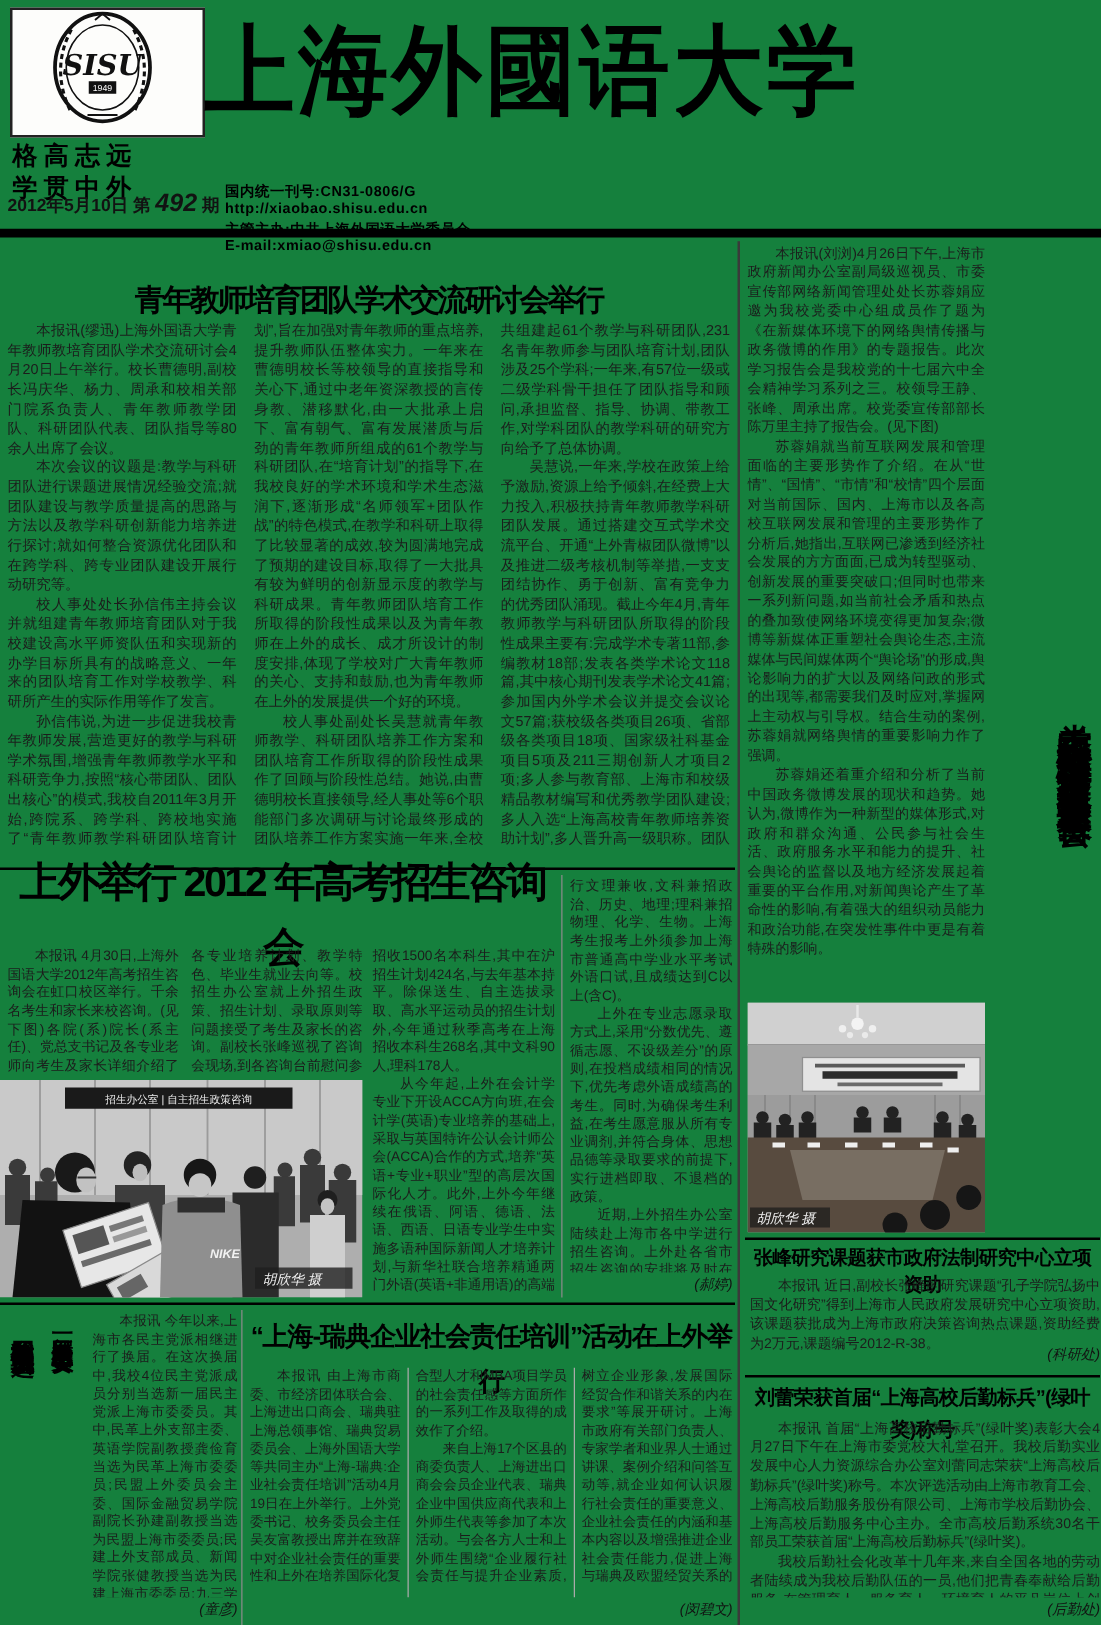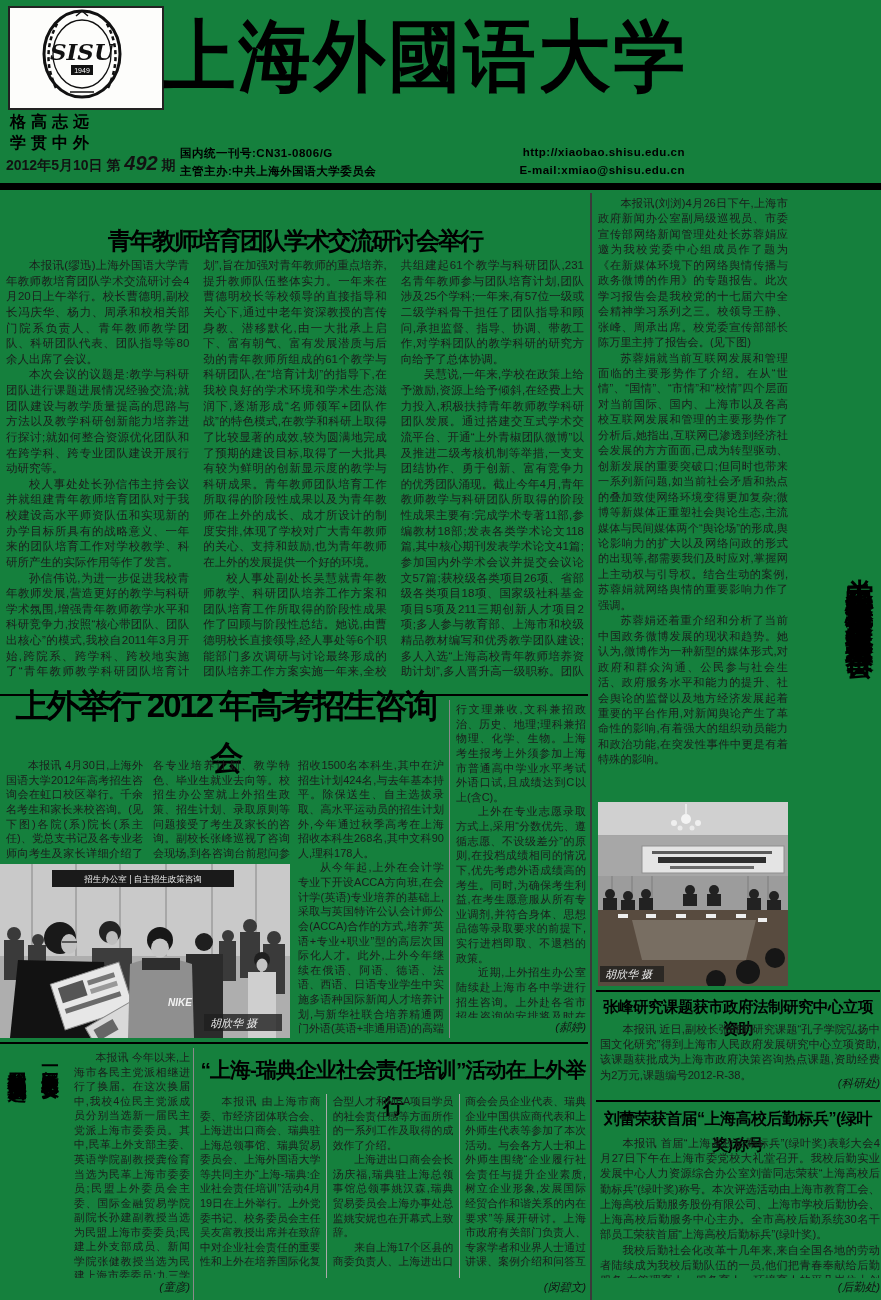--- a/index.html
+++ b/index.html
@@ -1,31 +1,31 @@
 <!DOCTYPE html>
 <html><head>
 <meta charset="utf-8">
 <style>
   html,body{margin:0;padding:0;background:#9a9a9a;}
   #page{position:relative;width:881px;height:1300px;margin:0 auto;background:#15803d;
         font-family:"Liberation Sans","DejaVu Sans",sans-serif;color:#121212;overflow:hidden;}
   .abs{position:absolute;}
   
   .logo-box{left:8px;top:6px;width:152px;height:100px;border:2px solid #222;background:#fdfdfb;}
-  .motto{left:10px;top:112px;font-size:16px;font-weight:bold;letter-spacing:5px;line-height:1.3;color:#000;}
+  .motto{left:10px;top:112px;font-size:20px;font-weight:bold;letter-spacing:5px;line-height:1.3;color:#000;}
   .dateline{left:6px;top:152px;font-size:14px;font-weight:bold;white-space:nowrap;}
   .issue-no{font-style:italic;font-size:20px;font-weight:900;}
   .masthead-cn{left:158px;top:0px;width:536px;height:114px;display:flex;align-items:center;justify-content:center;
                font-family:"DejaVu Serif","Liberation Serif",serif;font-weight:900;font-size:72px;
                letter-spacing:3px;color:#000;transform:scaleY(1.08);white-space:nowrap;}
   .masthead-en{left:168px;top:118px;width:518px;display:flex;justify-content:space-between;
                font-family:"Liberation Serif","DejaVu Serif",serif;font-weight:bold;font-size:17px;color:#000;}
   .masthead-en .w{margin:0;text-indent:0;}
   .pubinfo{left:180px;top:146px;width:505px;font-size:11.5px;font-weight:600;color:#000;}
-  .pubinfo .row{display:flex;justify-content:space-between;margin-bottom:3px;letter-spacing:.5px;}
+  .pubinfo .row{display:flex;margin-bottom:3px;letter-spacing:.5px;flex-direction:column;}
   .hl-box{left:692px;top:4px;width:186px;height:174px;border:3px solid #000;background:#fcfcfa;padding:2px;box-sizing:border-box;}
   .hl-inner{border:1px solid #000;height:100%;box-sizing:border-box;padding:6px 7px;}
   .hl-title{text-align:center;font-size:19px;font-weight:900;letter-spacing:9px;margin:2px 0 10px 0;}
   .hl-item{font-size:12.5px;font-weight:bold;line-height:1.45;margin-bottom:7px;position:relative;}
   .hl-item .bullet{margin-right:4px;font-size:10px;}
   .hl-item .pg{position:absolute;right:0;bottom:0;font-weight:normal;font-style:italic;font-size:11px;}
   .black-band{left:0;top:183px;width:881px;height:7px;background:#000;}
   
   .vline{background:#3a3a3a;width:1.5px;}
   .hline{background:#000;height:2px;}
@@ -267,21 +267,20 @@
   <div class="abs vert vhead-dang1">我校四位民主党派成员当选</div>
   <div class="abs vert vhead-dang2">新一届民主党派市委委员</div>
   <div class="abs bodytxt" style="left:74px;top:1050px;width:116px;height:228px;font-size:10.8px;line-height:1.35;">
       <p class="para">本报讯 今年以来,上海市各民主党派相继进行了换届。在这次换届中,我校4位民主党派成员分别当选新一届民主党派上海市委委员。其中,民革上外支部主委、英语学院副教授龚俭育当选为民革上海市委委员;民盟上外委员会主委、国际金融贸易学院副院长孙建副教授当选为民盟上海市委委员;民建上外支部成员、新闻学院张健教授当选为民建上海市委委员;九三学社上外委员会主委、英语学院邹申教授当选为九三学社上海市委委员。</p>
     </div>
   <div class="abs sign" style="left:74px;top:1280px;width:116px;">(童彦)</div>
 
   <div class="abs h-main" style="left:200px;top:1052px;width:386px;height:36px;font-size:21px;letter-spacing:-1px;line-height:36px;">“上海-瑞典企业社会责任培训”活动在上外举行</div>
   <div class="abs bodytxt" style="left:200px;top:1094px;width:386px;height:184px;columns:3;column-gap:12px;column-rule:1px solid #aaa;font-size:10.8px;line-height:1.35;">
       <p class="para">本报讯 由上海市商委、市经济团体联合会、上海进出口商会、瑞典驻上海总领事馆、瑞典贸易委员会、上海外国语大学等共同主办“上海-瑞典:企业社会责任培训”活动4月19日在上外举行。上外党委书记、校务委员会主任吴友富教授出席并在致辞中对企业社会责任的重要性和上外在培养国际化复合型人才和MBA项目学员的社会责任感等方面所作的一系列工作及取得的成效作了介绍。</p>
-      <p class="para">上海进出口商会会长汤庆福,瑞典驻上海总领事馆总领事姚汉森,瑞典贸易委员会上海办事处总监姚安妮也在开幕式上致辞。</p>
       <p class="para">来自上海17个区县的商委负责人、上海进出口商会会员企业代表、瑞典企业中国供应商代表和上外师生代表等参加了本次活动。与会各方人士和上外师生围绕“企业履行社会责任与提升企业素质,树立企业形象,发展国际经贸合作和谐关系的内在要求”等展开研讨。上海市政府有关部门负责人、专家学者和业界人士通过讲课、案例介绍和问答互动等,就企业如何认识履行社会责任的重要意义、企业社会责任的内涵和基本内容以及增强推进企业社会责任能力,促进上海与瑞典及欧盟经贸关系的可持续发展等议题,作了颇有见解和深度的阐释与交流。</p>
     </div>
   <div class="abs sign" style="left:474px;top:1280px;width:112px;">(闵碧文)</div>
 
   <div class="abs h-main" style="left:596px;top:996px;width:284px;height:22px;font-size:15.5px;letter-spacing:-0.5px;line-height:22px;">张峰研究课题获市政府法制研究中心立项资助</div>
   <div class="abs bodytxt" style="left:600px;top:1022px;width:280px;height:70px;font-size:11.2px;">
       <p class="para">本报讯 近日,副校长张峰的研究课题“孔子学院弘扬中国文化研究”得到上海市人民政府发展研究中心立项资助,该课题获批成为上海市政府决策咨询热点课题,资助经费为2万元,课题编号2012-R-38。</p>
     </div>
   <div class="abs sign" style="left:600px;top:1076px;width:280px;">(科研处)</div>
 

